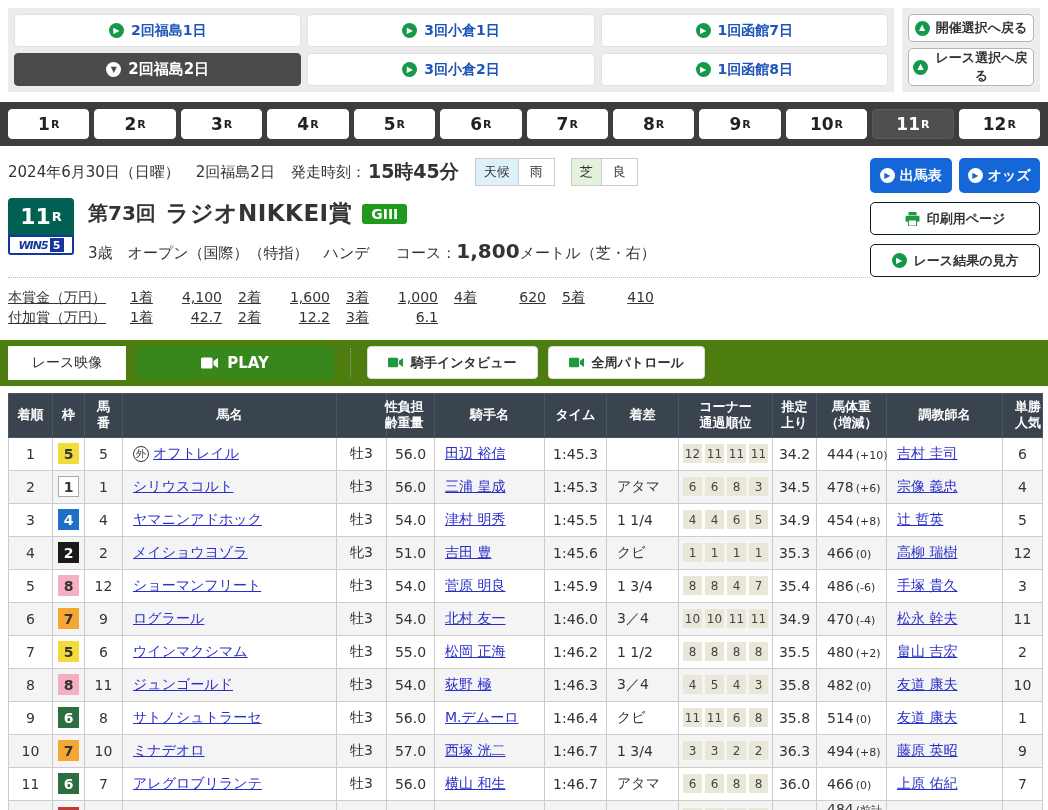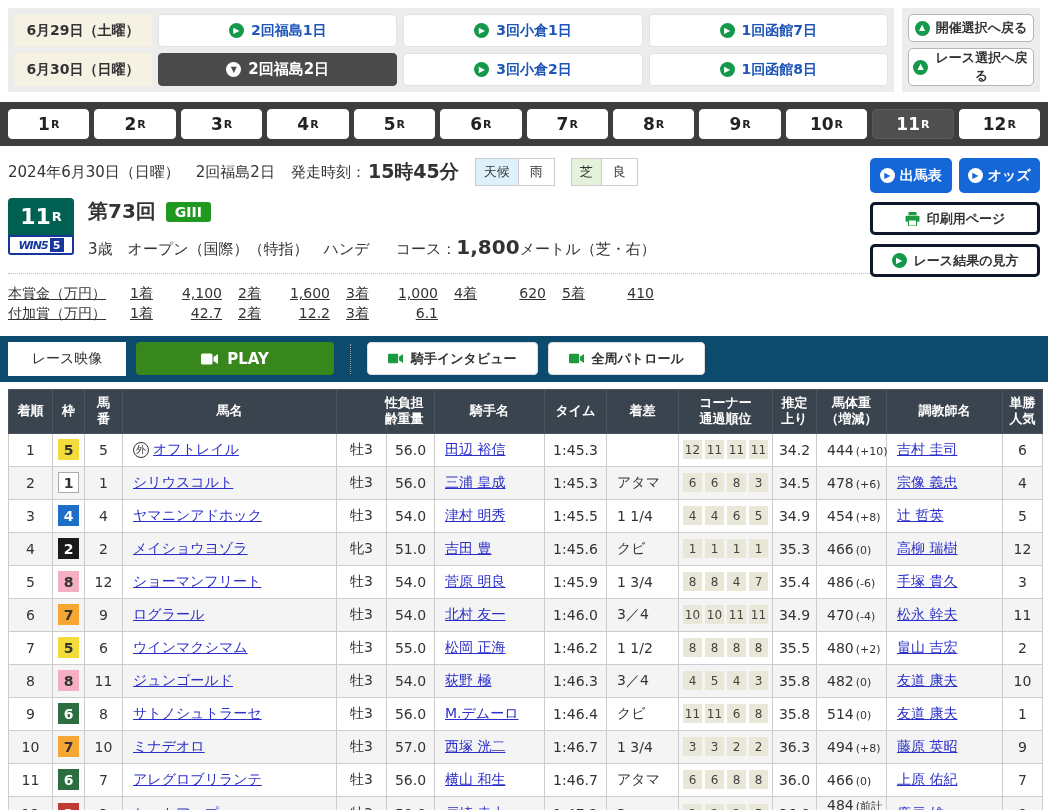--- a/index.html
+++ b/index.html
@@ -56,24 +56,24 @@
   .dist { font-size: 20px; font-weight: bold; }
   .prize-block { margin-top: 14px; border-top: 1px dotted #bbb; padding-top: 9px; font-size: 14px; text-decoration: underline; }
   .prize-line { display: flex; line-height: 1.45; }
   .prize-label { width: 122px; }
   .pr-rank { width: 36px; }
   .pr-val { width: 56px; text-align: right; margin-right: 16px; }
   .info-right { width: 170px; display: flex; flex-direction: column; gap: 9px; }
   .btn-row { display: flex; gap: 7px; }
   .blue-btn { flex: 1; background: #1566d6; color: #fff; font-weight: bold; font-size: 14px; border: none; border-radius: 5px; height: 35px; display: flex; align-items: center; justify-content: center; gap: 5px; }
   .circ.wh { background: #fff; color: #1566d6; }
-  .white-btn { height: 33px; background: #fff; border: 3px solid #0f172a; border-radius: 5px; font-size: 13px; font-weight: bold; color: #333; display: flex; align-items: center; justify-content: center; gap: 7px; }
+  .white-btn { height: 33px; background: #fff; border: 1px solid #0f172a; border-radius: 5px; font-size: 13px; font-weight: bold; color: #333; display: flex; align-items: center; justify-content: center; gap: 7px; }
 
   
-  .video-row { margin: 8px 0 0; background: #0c4a6e; padding: 6px 8px; display: flex; gap: 10px; align-items: center; }
+  .video-row { margin: 8px 0 0; background: #4d7c0f; padding: 6px 8px; display: flex; gap: 10px; align-items: center; }
   .video-label { background: #fff; padding: 8px 0; width: 118px; text-align: center; font-size: 14px; }
   .play-btn { width: 198px; background: #37871c; color: #fff; font-weight: bold; border: none; border-radius: 4px; height: 33px; display: flex; align-items: center; justify-content: center; gap: 9px; font-size: 15px; }
   .vdivider { border-left: 1px dotted #9a9a9a; height: 30px; margin: 0 6px; }
   .video-btn { background: #fff; border: 1px solid #ddd; border-radius: 4px; height: 33px; padding: 0 20px; display: flex; align-items: center; justify-content: center; gap: 8px; font-size: 13px; font-weight: bold; color: #333; }
   .cam { display: inline-flex; }
 
   
   table { border-collapse: collapse; margin: 7px 8px 8px; table-layout: fixed; width: 1032px; }
   thead th { background: #3a444e; color: #fff; font-size: 13px; font-weight: bold; border: 1px solid #4b555f; padding: 4px 1px; white-space: pre-line; line-height: 1.25; height: 44px; }
   tbody td { border: 1px solid #ccc; font-size: 14px; padding: 0 3px; height: 33px; text-align: center; background-clip: padding-box; }
@@ -88,36 +88,34 @@
   .horse-cell { display: flex; align-items: center; }
 </style>
 </head>
 <body>
 
 <div>
 
   <div class="top-nav">
     <div class="nav-main" id="date-rows">
         <div class="nav-row">
-          <div class="date-label">6月29日（土曜）</div>
           <button class="meeting-btn">
             <span class="circ green">▶</span>
             <span>2回福島1日</span>
           </button>
           <button class="meeting-btn">
             <span class="circ green">▶</span>
             <span>3回小倉1日</span>
           </button>
           <button class="meeting-btn">
             <span class="circ green">▶</span>
             <span>1回函館7日</span>
           </button>
         </div>
         <div class="nav-row">
-          <div class="date-label">6月30日（日曜）</div>
           <button class="meeting-btn selected">
             <span class="circ whitec">▼</span>
             <span>2回福島2日</span>
           </button>
           <button class="meeting-btn">
             <span class="circ green">▶</span>
             <span>3回小倉2日</span>
           </button>
           <button class="meeting-btn">
             <span class="circ green">▶</span>
@@ -176,20 +174,21 @@
               <small>R</small>
           </div>
           <div class="win5">
             <span class="wtxt">WIN5</span>
             <span class="wnum">5</span>
           </div>
         </div>
         <div>
           <div class="race-title">
             <span class="round">第73回</span>
+            <span class="rname">ラジオNIKKEI賞</span>
             <span class="grade">GIII</span>
           </div>
           <div class="conditions">
             <span class="cgap">3歳　オープン（国際）（特指）　ハンデ</span>
             <span>コース：</span>
             <span class="dist">1,800</span>
             <span>メートル（芝・右）</span>
           </div>
         </div>
       </div>
@@ -298,21 +297,21 @@
           <th style="width: 110px;">騎手名</th>
           <th style="width: 62px;">タイム</th>
           <th style="width: 72px;">着差</th>
           <th style="width: 94px;">コーナー
 通過順位</th>
           <th style="width: 44px;">推定
 上り</th>
           <th style="width: 70px;">馬体重
 （増減）</th>
           <th style="width: 116px;">調教師名</th>
-          <th style="width: 40px;">単勝
+          <th style="width: 40px; text-align: right;">単勝
 人気</th>
         </tr>
       </thead>
     <tbody id="body-rows">
         <tr>
           <td>1</td>
           <td><span class="waku" style="background: rgb(242, 220, 60); color: rgb(51, 51, 51); border: 1px solid rgb(242, 220, 60);">5</span></td>
           <td>5</td>
           <td class="left">
             <span class="horse-cell">

